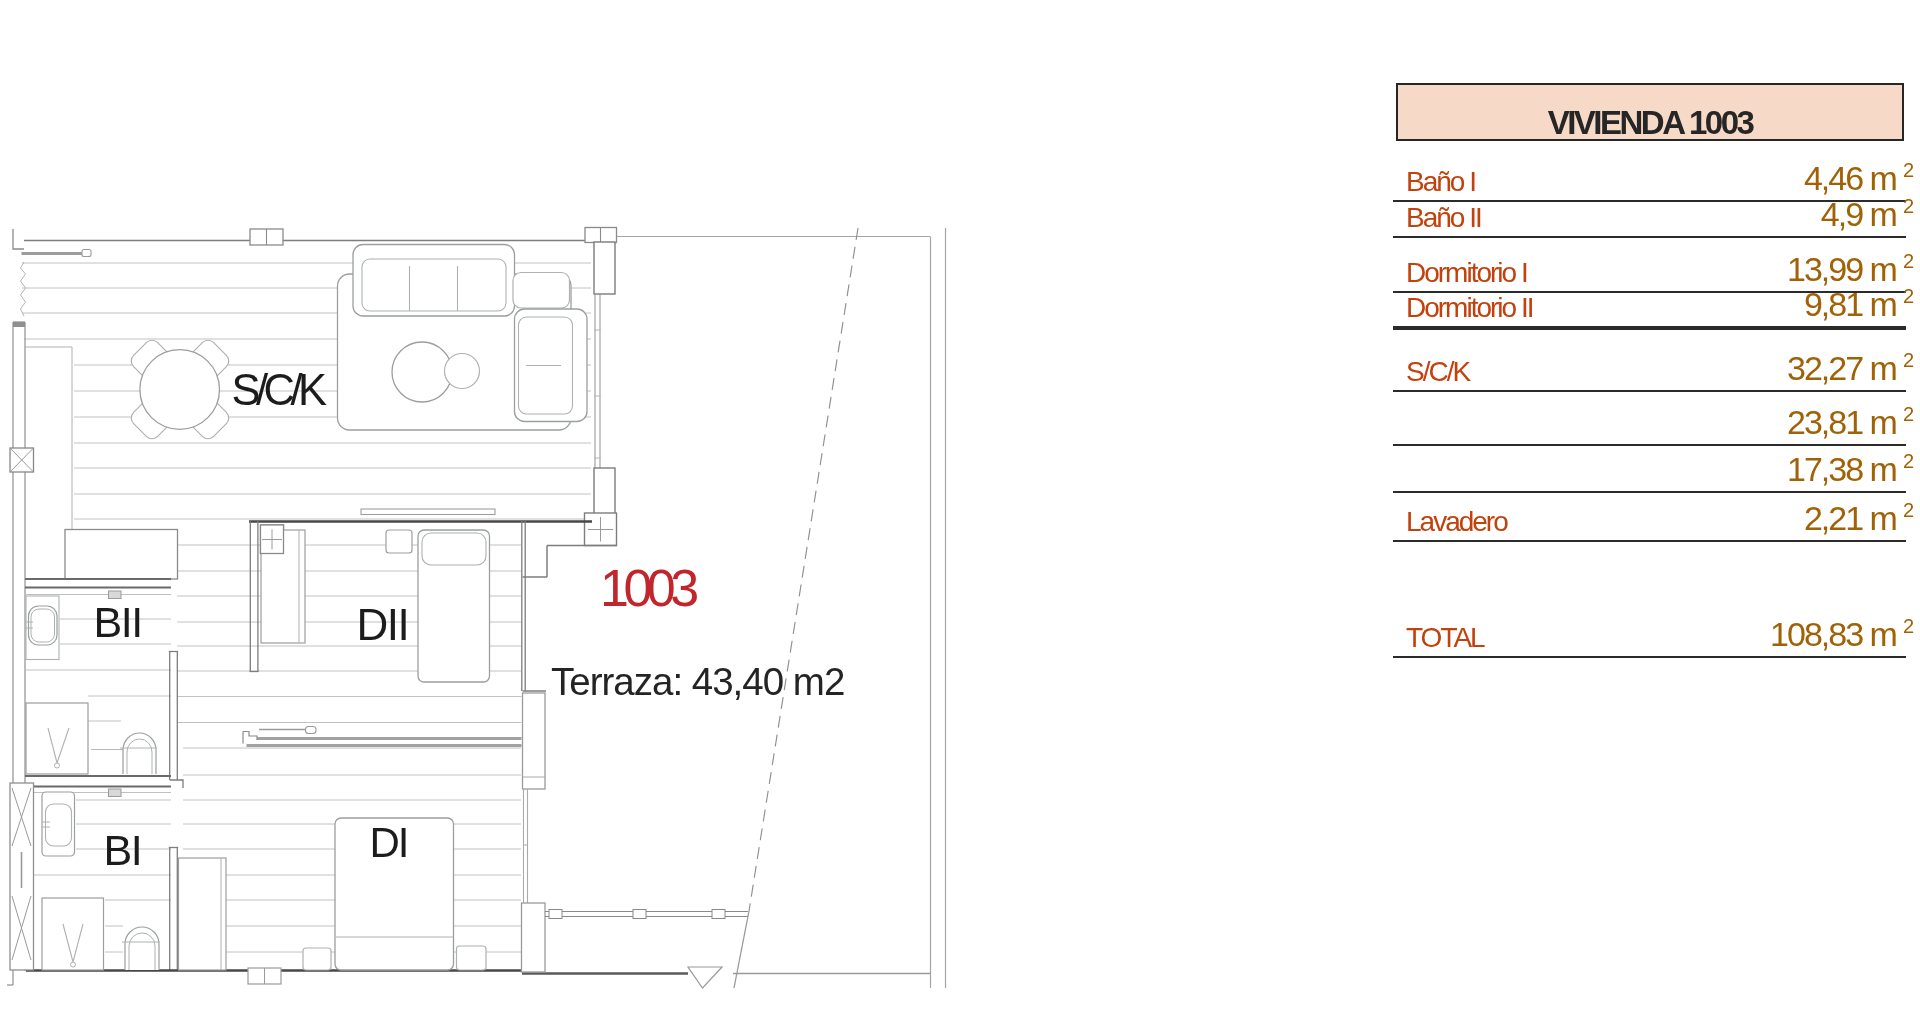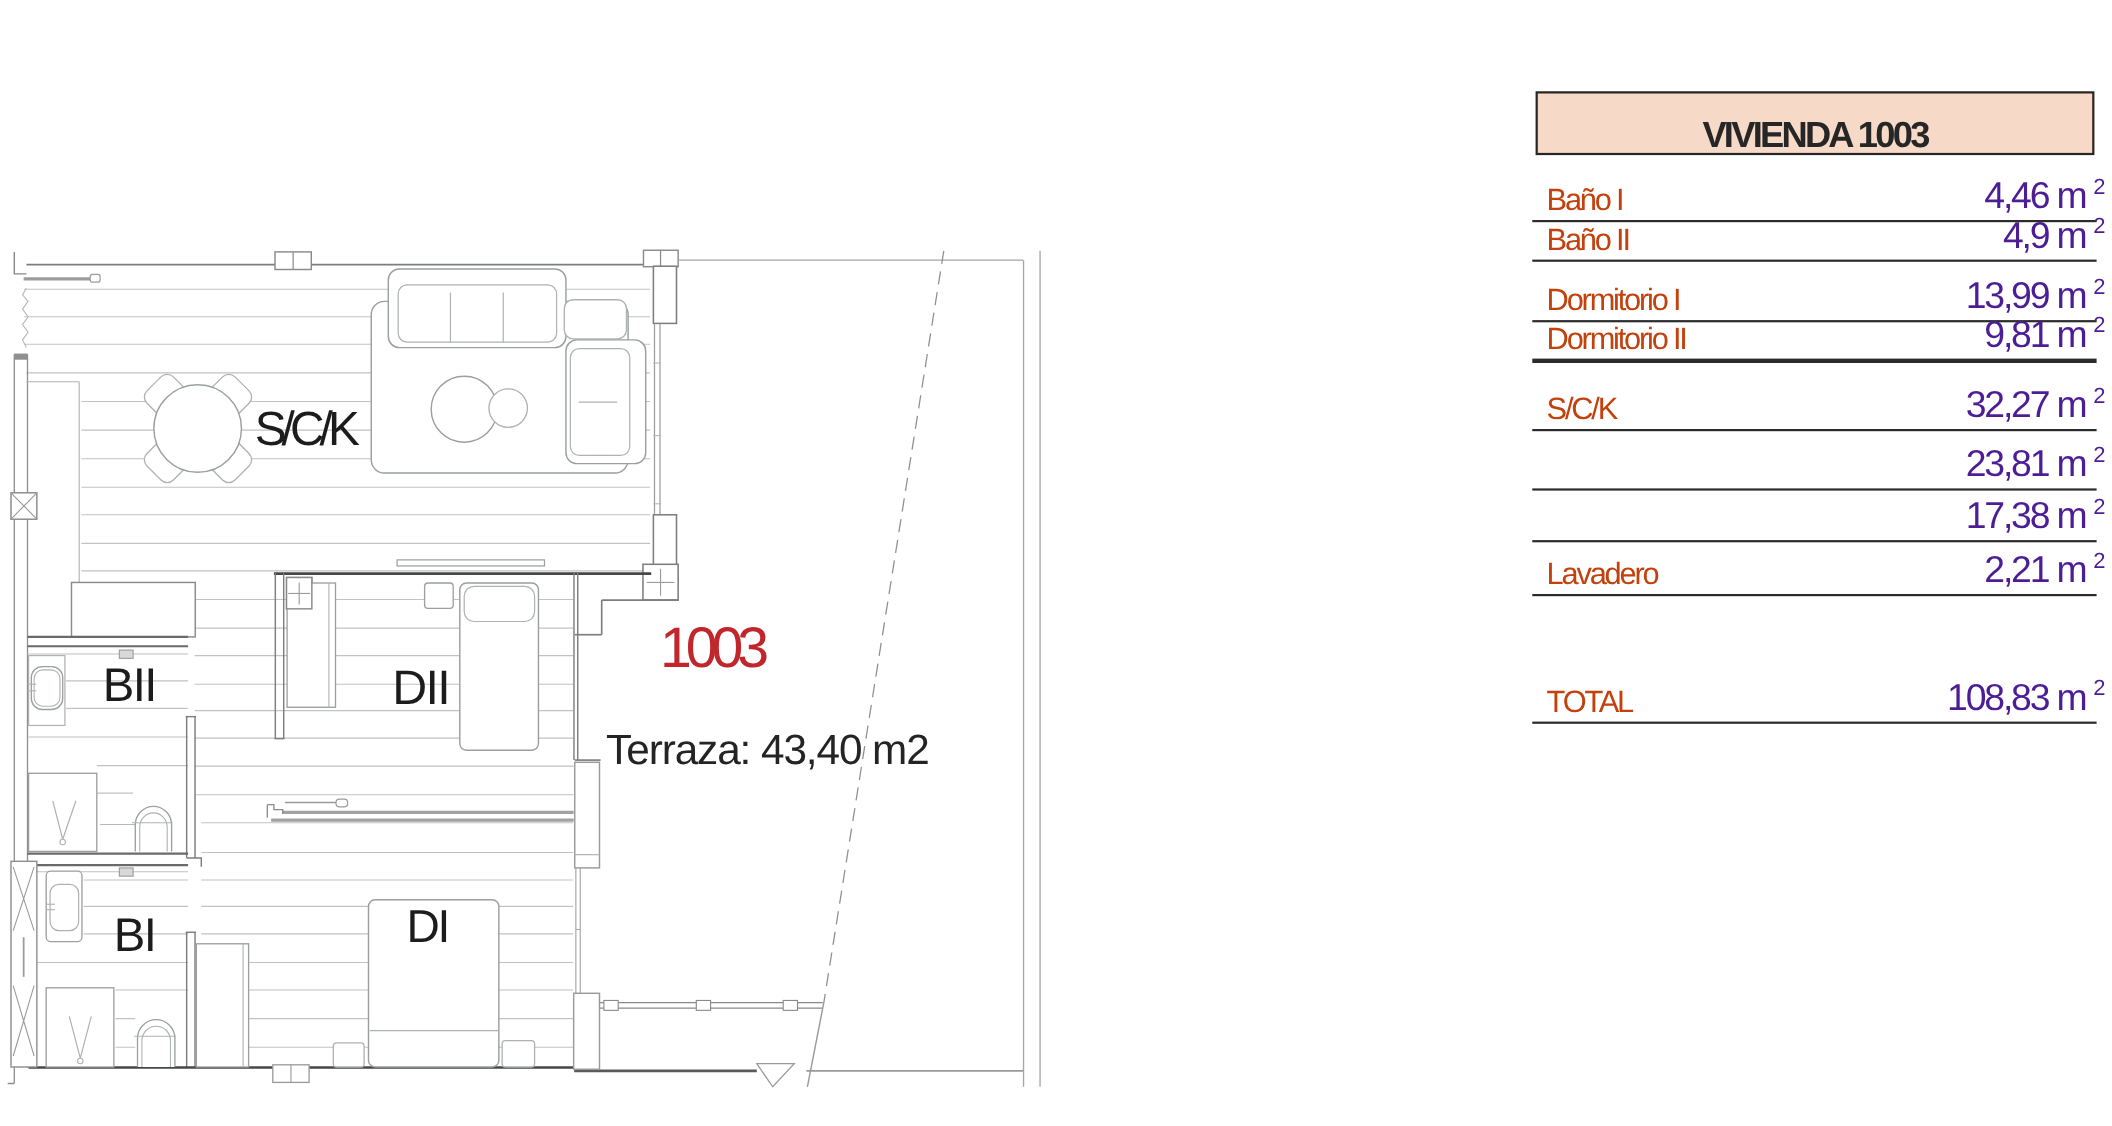--- a/index.html
+++ b/index.html
@@ -2,21 +2,21 @@
 <html><head><meta charset="utf-8">
 <style>
 html,body{margin:0;padding:0;background:#fff;width:1920px;height:1024px;overflow:hidden;}
 body{font-family:"Liberation Sans",sans-serif;position:relative;}
 .hdr{position:absolute;left:1396px;top:83px;width:508px;height:58px;background:#f6d9c6;
  border:2.5px solid #262626;box-sizing:border-box;text-align:center;padding-top:19px;
  font-size:33px;font-weight:700;letter-spacing:-2.5px;color:#262626;}
 .row{position:absolute;left:1393px;width:513px;height:46px;box-sizing:border-box;
  border-bottom:2px solid #2b2b2b;}
 .lab{position:absolute;left:13px;bottom:2px;font-size:28px;letter-spacing:-2px;color:#c2410c;margin-top:12px;}
-.val{position:absolute;right:-8px;bottom:2px;font-size:34px;letter-spacing:-2px;color:#4c1d95;}
+.val{position:absolute;right:-8px;bottom:2px;font-size:34px;letter-spacing:-2px;color:#a16207;}
 .sup{font-size:20px;position:relative;top:-13px;letter-spacing:0;margin-left:7px;}
 </style></head>
 <body>
 <svg width="1920" height="1024" viewBox="0 0 1920 1024" style="position:absolute;left:0;top:0">
 <line x1="22" y1="263" x2="591" y2="263" stroke="#c2c2c2" stroke-width="1" stroke-linecap="butt"></line>
 <line x1="22" y1="288" x2="591" y2="288" stroke="#c2c2c2" stroke-width="1" stroke-linecap="butt"></line>
 <line x1="22" y1="313" x2="591" y2="313" stroke="#c2c2c2" stroke-width="1" stroke-linecap="butt"></line>
 <line x1="24" y1="339" x2="591" y2="339" stroke="#c2c2c2" stroke-width="1" stroke-linecap="butt"></line>
 <line x1="74" y1="365" x2="591" y2="365" stroke="#c2c2c2" stroke-width="1" stroke-linecap="butt"></line>
 <line x1="74" y1="391" x2="591" y2="391" stroke="#c2c2c2" stroke-width="1" stroke-linecap="butt"></line>

